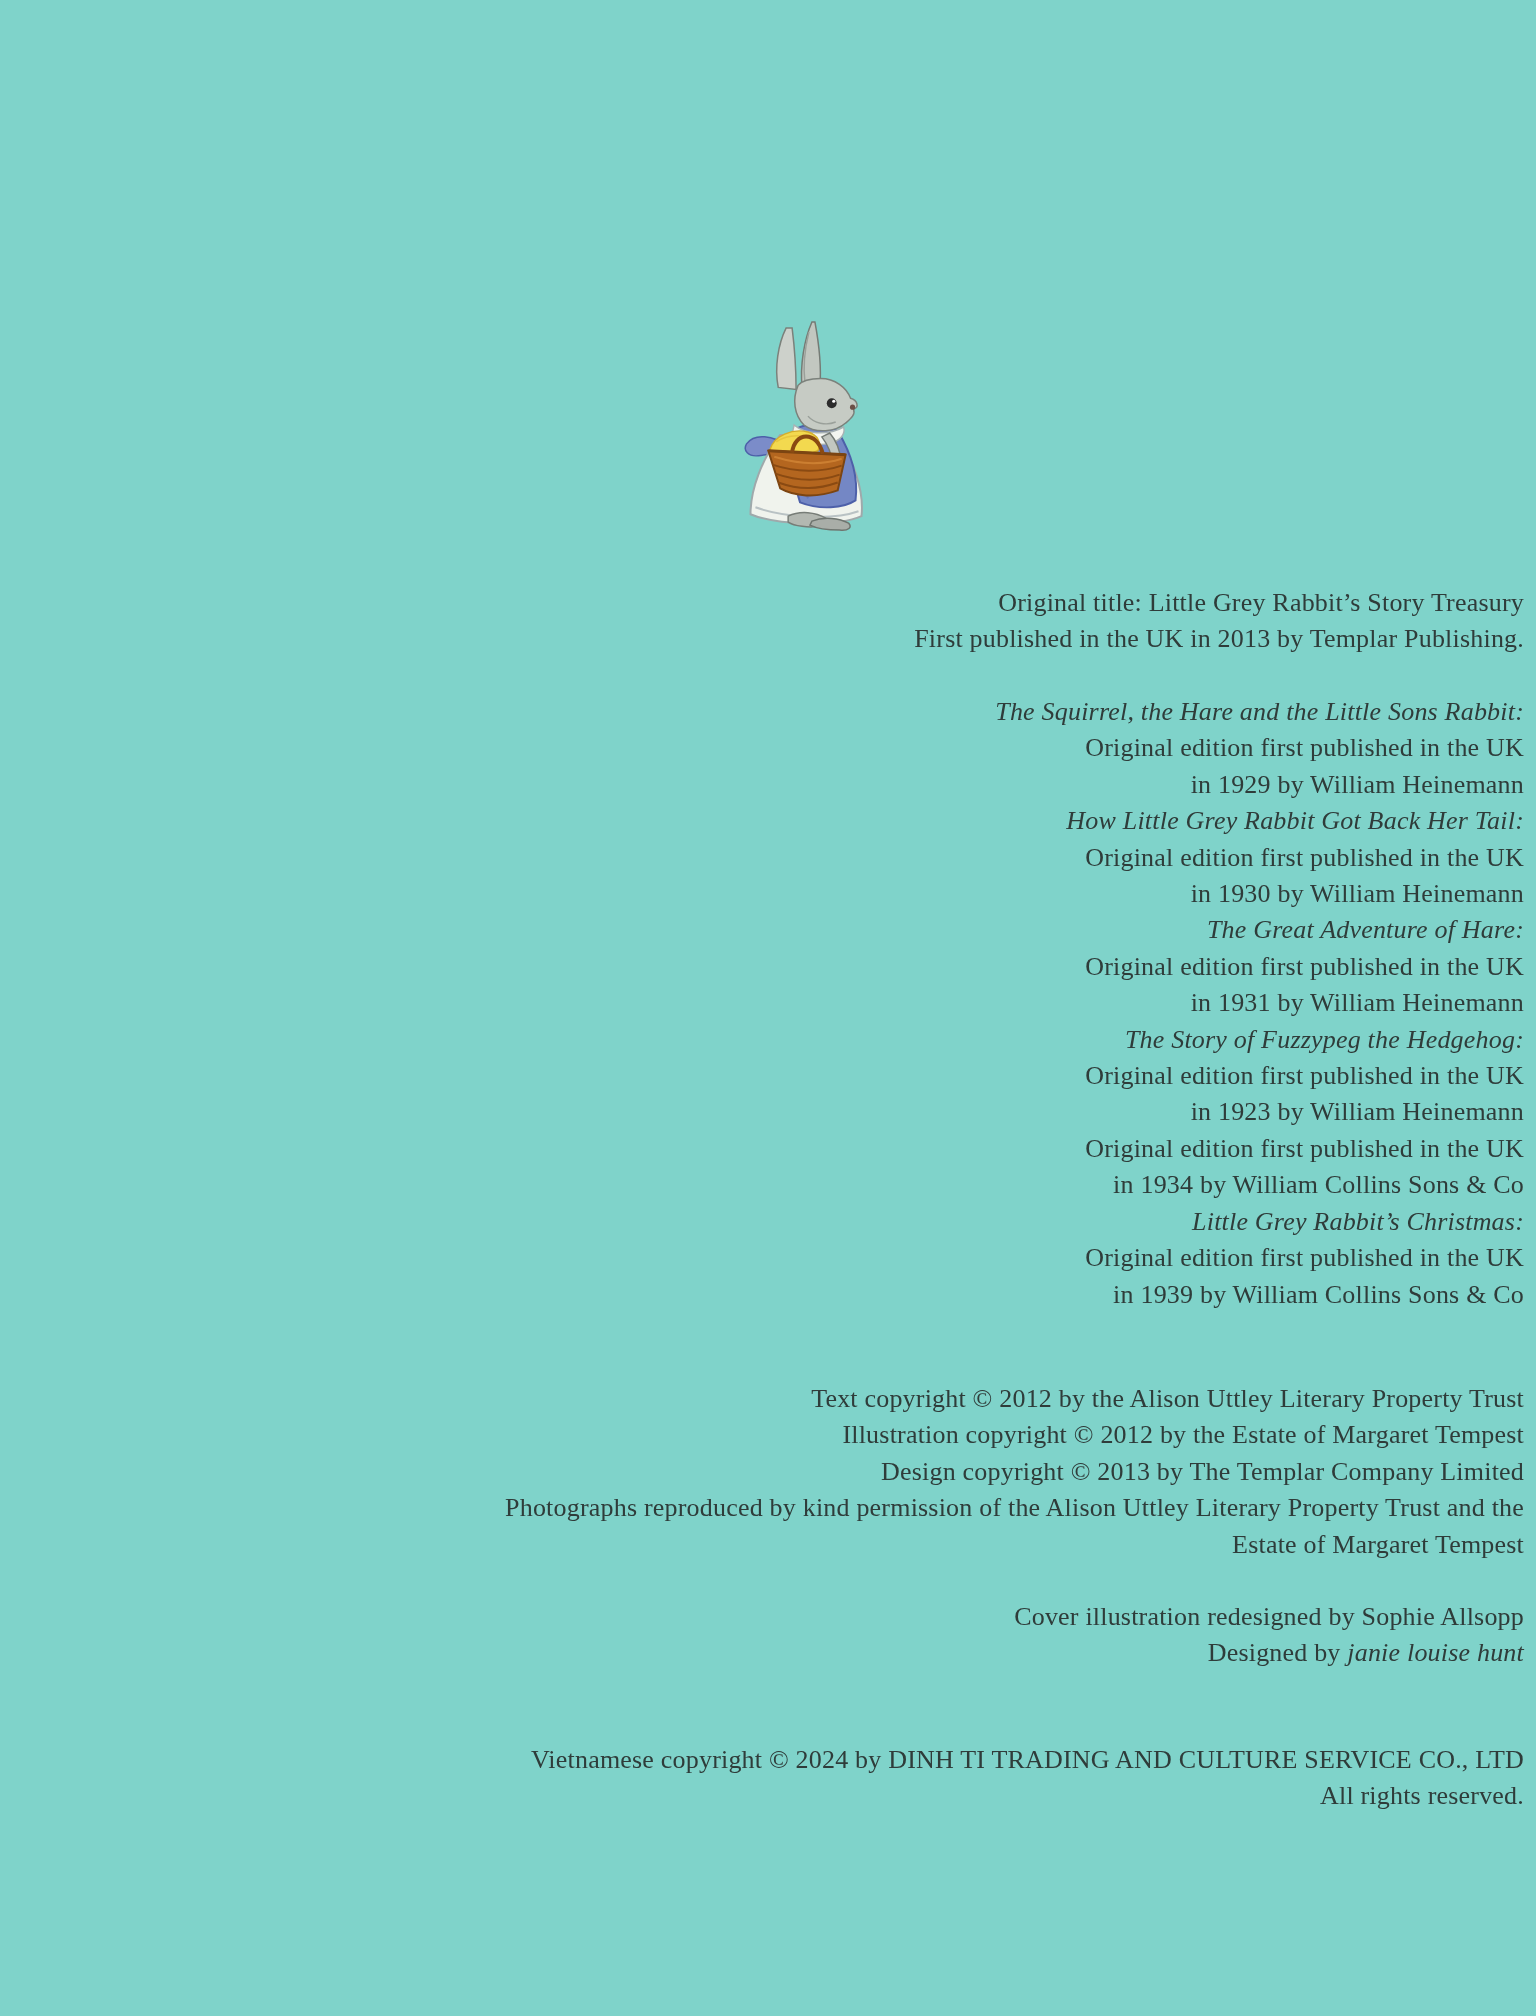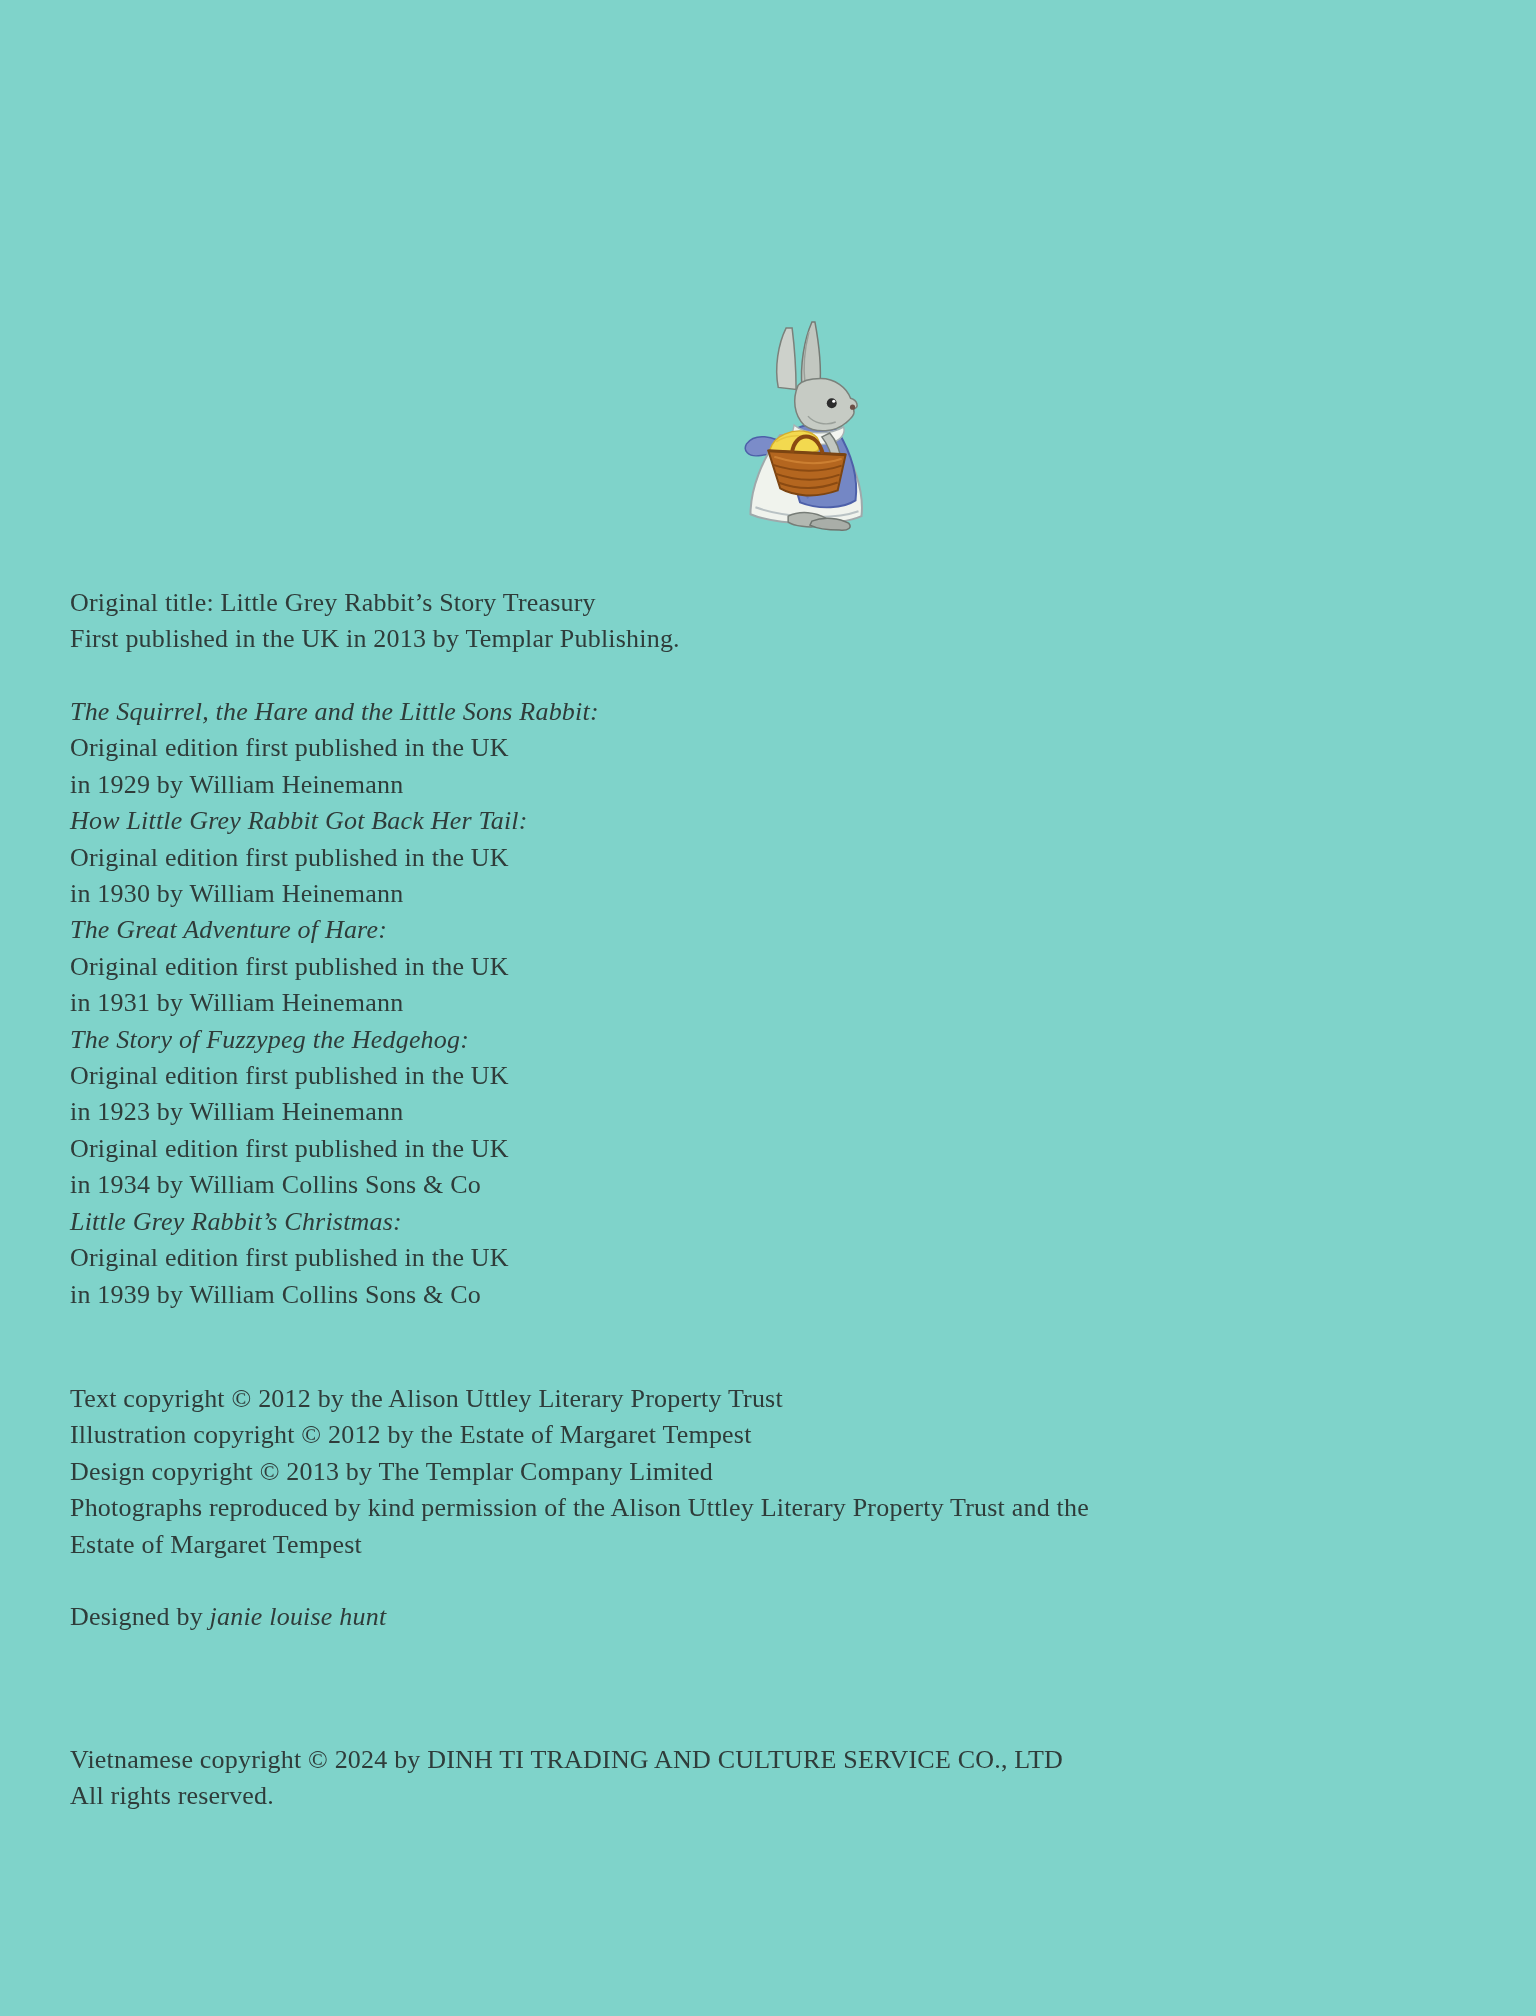--- a/index.html
+++ b/index.html
@@ -6,23 +6,23 @@
   html, body { width:1536px; height:2016px; }
   body {
     position:relative;
     overflow:hidden;
     background:#7fd3ca;
     color:#2f3c3a;
     font-family:"Liberation Serif","DejaVu Serif",serif;
   }
   .block {
     position:absolute;
-    left:70px;            
+    left:58px;            
     width:1466px;
-    text-align:left;
+    text-align:right;
     font-size:26px;
     line-height:36.4px;
     letter-spacing:0.2px;
   }
   .italic { font-style:italic; }
   #illustration {
     position:absolute;
     left:704px;
     top:320px;
     width:200px;
@@ -116,20 +116,21 @@
 
   <div id="block-copyright" class="block">
     <div>Text copyright © 2012 by the Alison Uttley Literary Property Trust</div>
     <div>Illustration copyright © 2012 by the Estate of Margaret Tempest</div>
     <div>Design copyright © 2013 by The Templar Company Limited</div>
     <div>Photographs reproduced by kind permission of the Alison Uttley Literary Property Trust and the</div>
     <div>Estate of Margaret Tempest</div>
   </div>
 
   <div id="block-credits" class="block">
+    <div>Cover illustration redesigned by Sophie Allsopp</div>
     <div><span>Designed by</span> <span class="italic">janie louise hunt</span></div>
   </div>
 
   <div id="block-vietnamese" class="block">
     <div>Vietnamese copyright © 2024 by DINH TI TRADING AND CULTURE SERVICE CO., LTD</div>
     <div>All rights reserved.</div>
   </div>
 
 </div>
 

